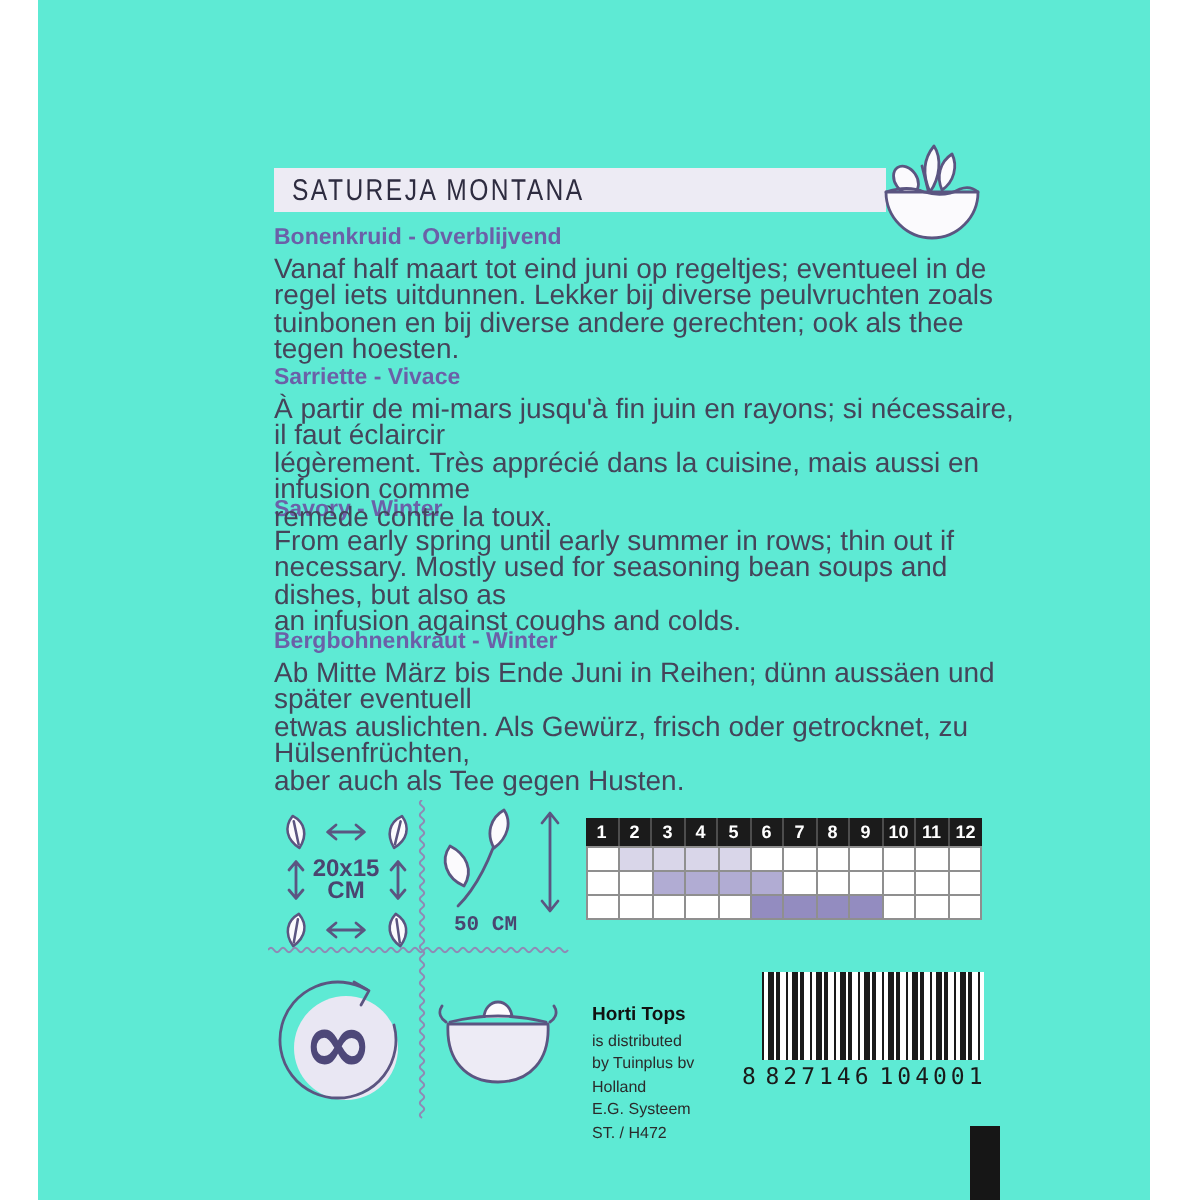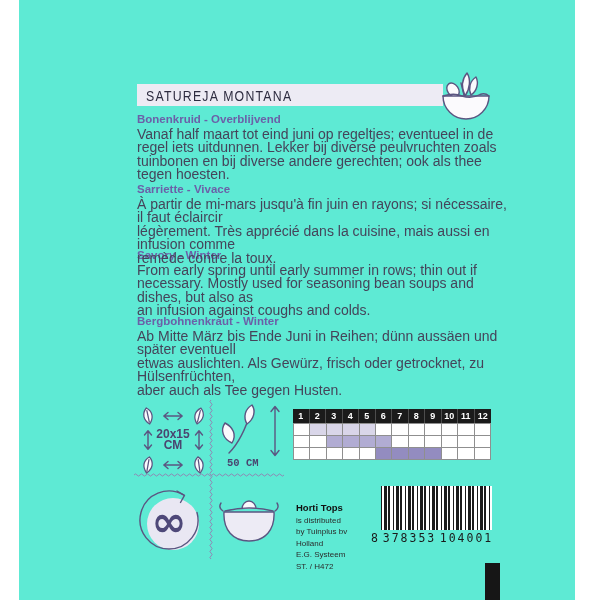--- a/index.html
+++ b/index.html
@@ -302,20 +302,20 @@
         <span class="bar-w" style="width: 2px;"></span>
         <span class="bar-b" style="width: 3px;"></span>
         <span class="bar-w" style="width: 1px;"></span>
         <span class="bar-b" style="width: 2px;"></span>
         <span class="bar-w" style="width: 3px;"></span>
         <span class="bar-b" style="width: 1px;"></span>
         <span class="bar-w" style="width: 2px;"></span>
       </div>
     <div class="barcode-digits">
       <span class="bc-prefix">8</span>
-      <span class="bc-group">378353</span>
+      <span class="bc-group">827146</span>
       <span class="bc-group">104001</span>
     </div>
   </div>
 
   <div class="print-mark"></div>
 
 </div>
 
 </body></html>

